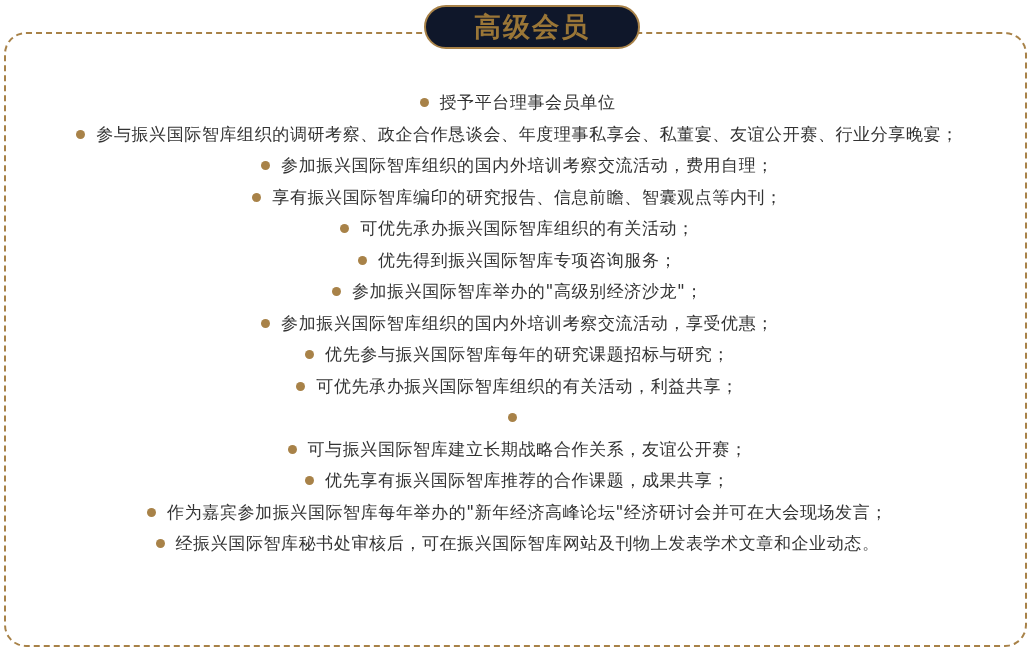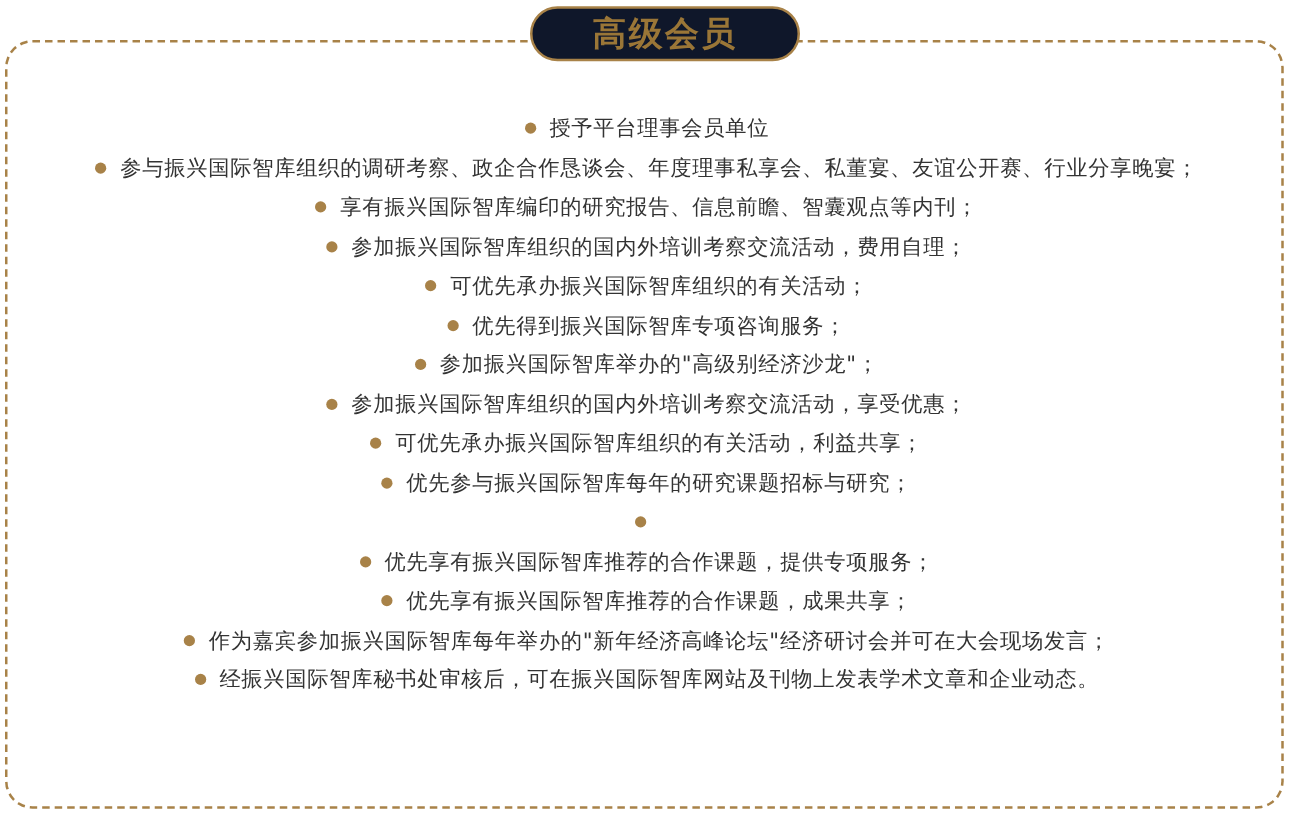--- a/index.html
+++ b/index.html
@@ -89,56 +89,56 @@
   <li class="item">
       <span class="bullet"></span>
       <span class="item-text">授予平台理事会员单位</span>
     </li>
   <li class="item">
       <span class="bullet"></span>
       <span class="item-text">参与振兴国际智库组织的调研考察、政企合作恳谈会、年度理事私享会、私董宴、友谊公开赛、行业分享晚宴；</span>
     </li>
   <li class="item">
       <span class="bullet"></span>
-      <span class="item-text">享有振兴国际智库编印的研究报告、信息前瞻、智囊观点等内刊；</span>
+      <span class="item-text">参加振兴国际智库组织的国内外培训考察交流活动，费用自理；</span>
     </li>
   <li class="item">
       <span class="bullet"></span>
-      <span class="item-text">参加振兴国际智库组织的国内外培训考察交流活动，费用自理；</span>
+      <span class="item-text">享有振兴国际智库编印的研究报告、信息前瞻、智囊观点等内刊；</span>
     </li>
   <li class="item">
       <span class="bullet"></span>
       <span class="item-text">可优先承办振兴国际智库组织的有关活动；</span>
     </li>
   <li class="item">
       <span class="bullet"></span>
       <span class="item-text">优先得到振兴国际智库专项咨询服务；</span>
     </li>
   <li class="item">
       <span class="bullet"></span>
       <span class="item-text">参加振兴国际智库举办的"高级别经济沙龙"；</span>
     </li>
   <li class="item">
       <span class="bullet"></span>
       <span class="item-text">参加振兴国际智库组织的国内外培训考察交流活动，享受优惠；</span>
     </li>
   <li class="item">
       <span class="bullet"></span>
-      <span class="item-text">可优先承办振兴国际智库组织的有关活动，利益共享；</span>
+      <span class="item-text">优先参与振兴国际智库每年的研究课题招标与研究；</span>
     </li>
   <li class="item">
       <span class="bullet"></span>
-      <span class="item-text">优先参与振兴国际智库每年的研究课题招标与研究；</span>
+      <span class="item-text">可优先承办振兴国际智库组织的有关活动，利益共享；</span>
     </li>
   <li class="item">
       <span class="bullet"></span>
     </li>
   <li class="item">
       <span class="bullet"></span>
-      <span class="item-text">优先享有振兴国际智库推荐的合作课题，提供专项服务；</span>
+      <span class="item-text">可与振兴国际智库建立长期战略合作关系，友谊公开赛；</span>
     </li>
   <li class="item">
       <span class="bullet"></span>
       <span class="item-text">优先享有振兴国际智库推荐的合作课题，成果共享；</span>
     </li>
   <li class="item">
       <span class="bullet"></span>
       <span class="item-text">作为嘉宾参加振兴国际智库每年举办的"新年经济高峰论坛"经济研讨会并可在大会现场发言；</span>
     </li>
   <li class="item">

